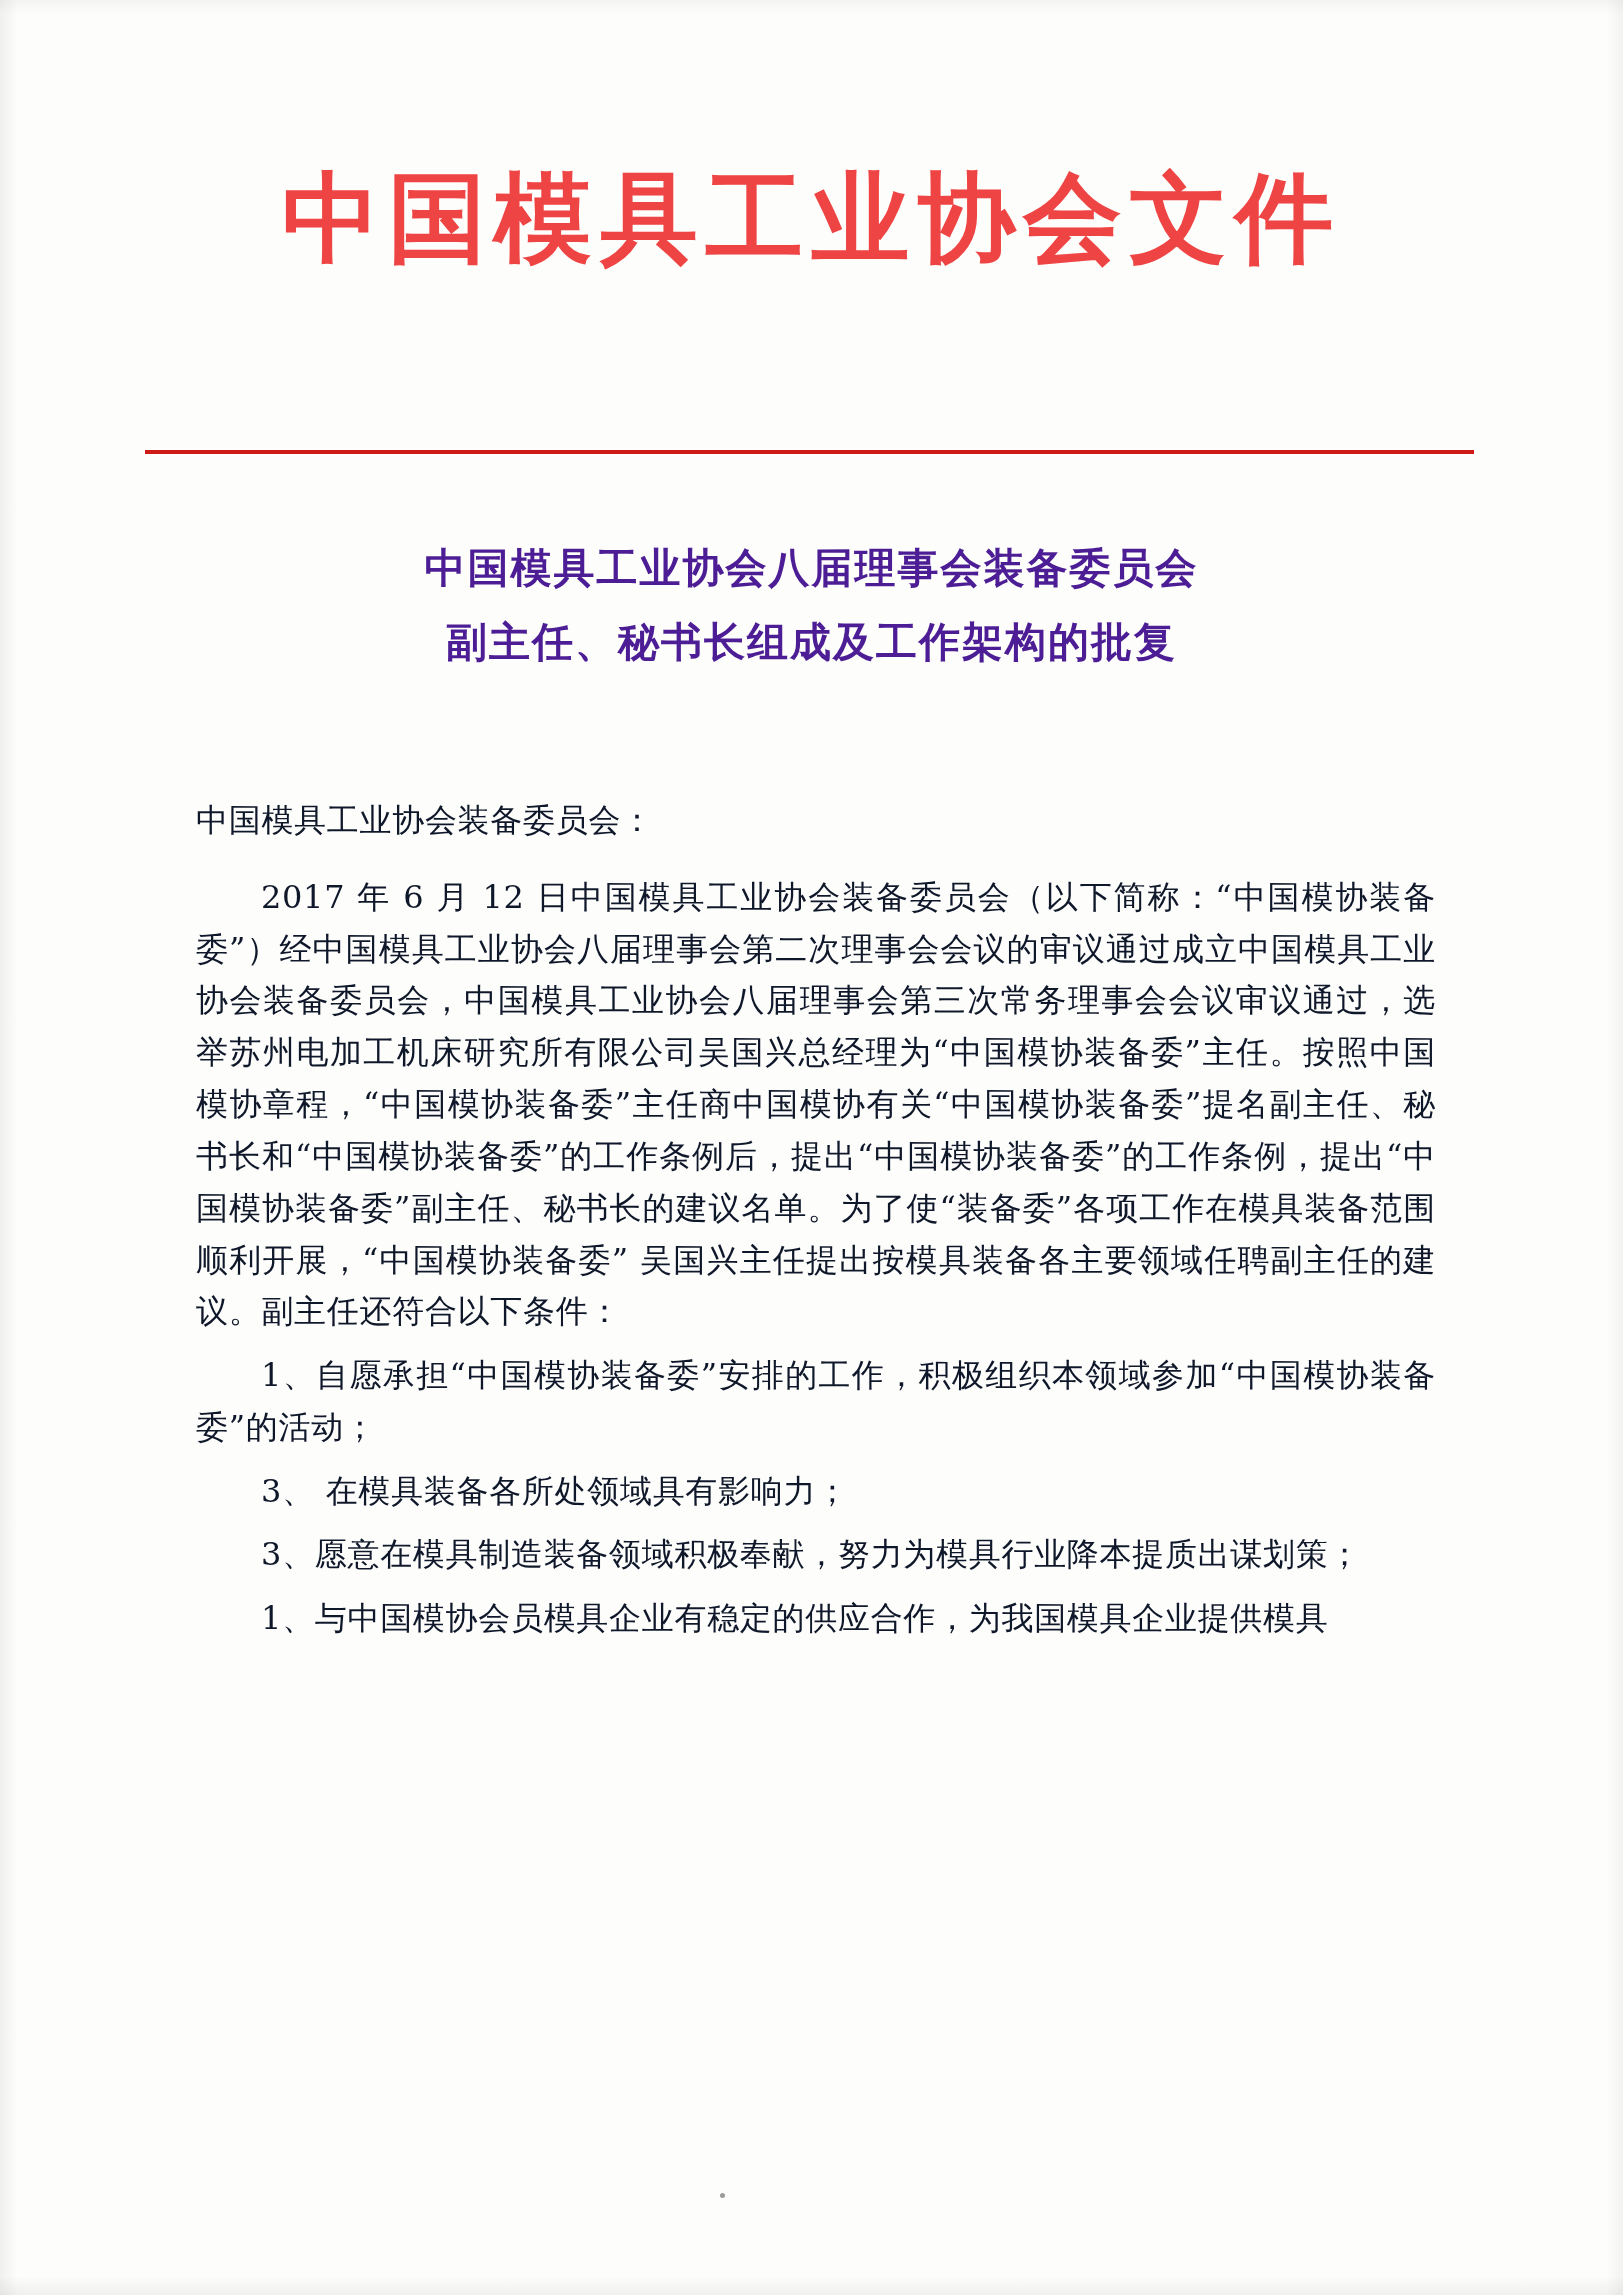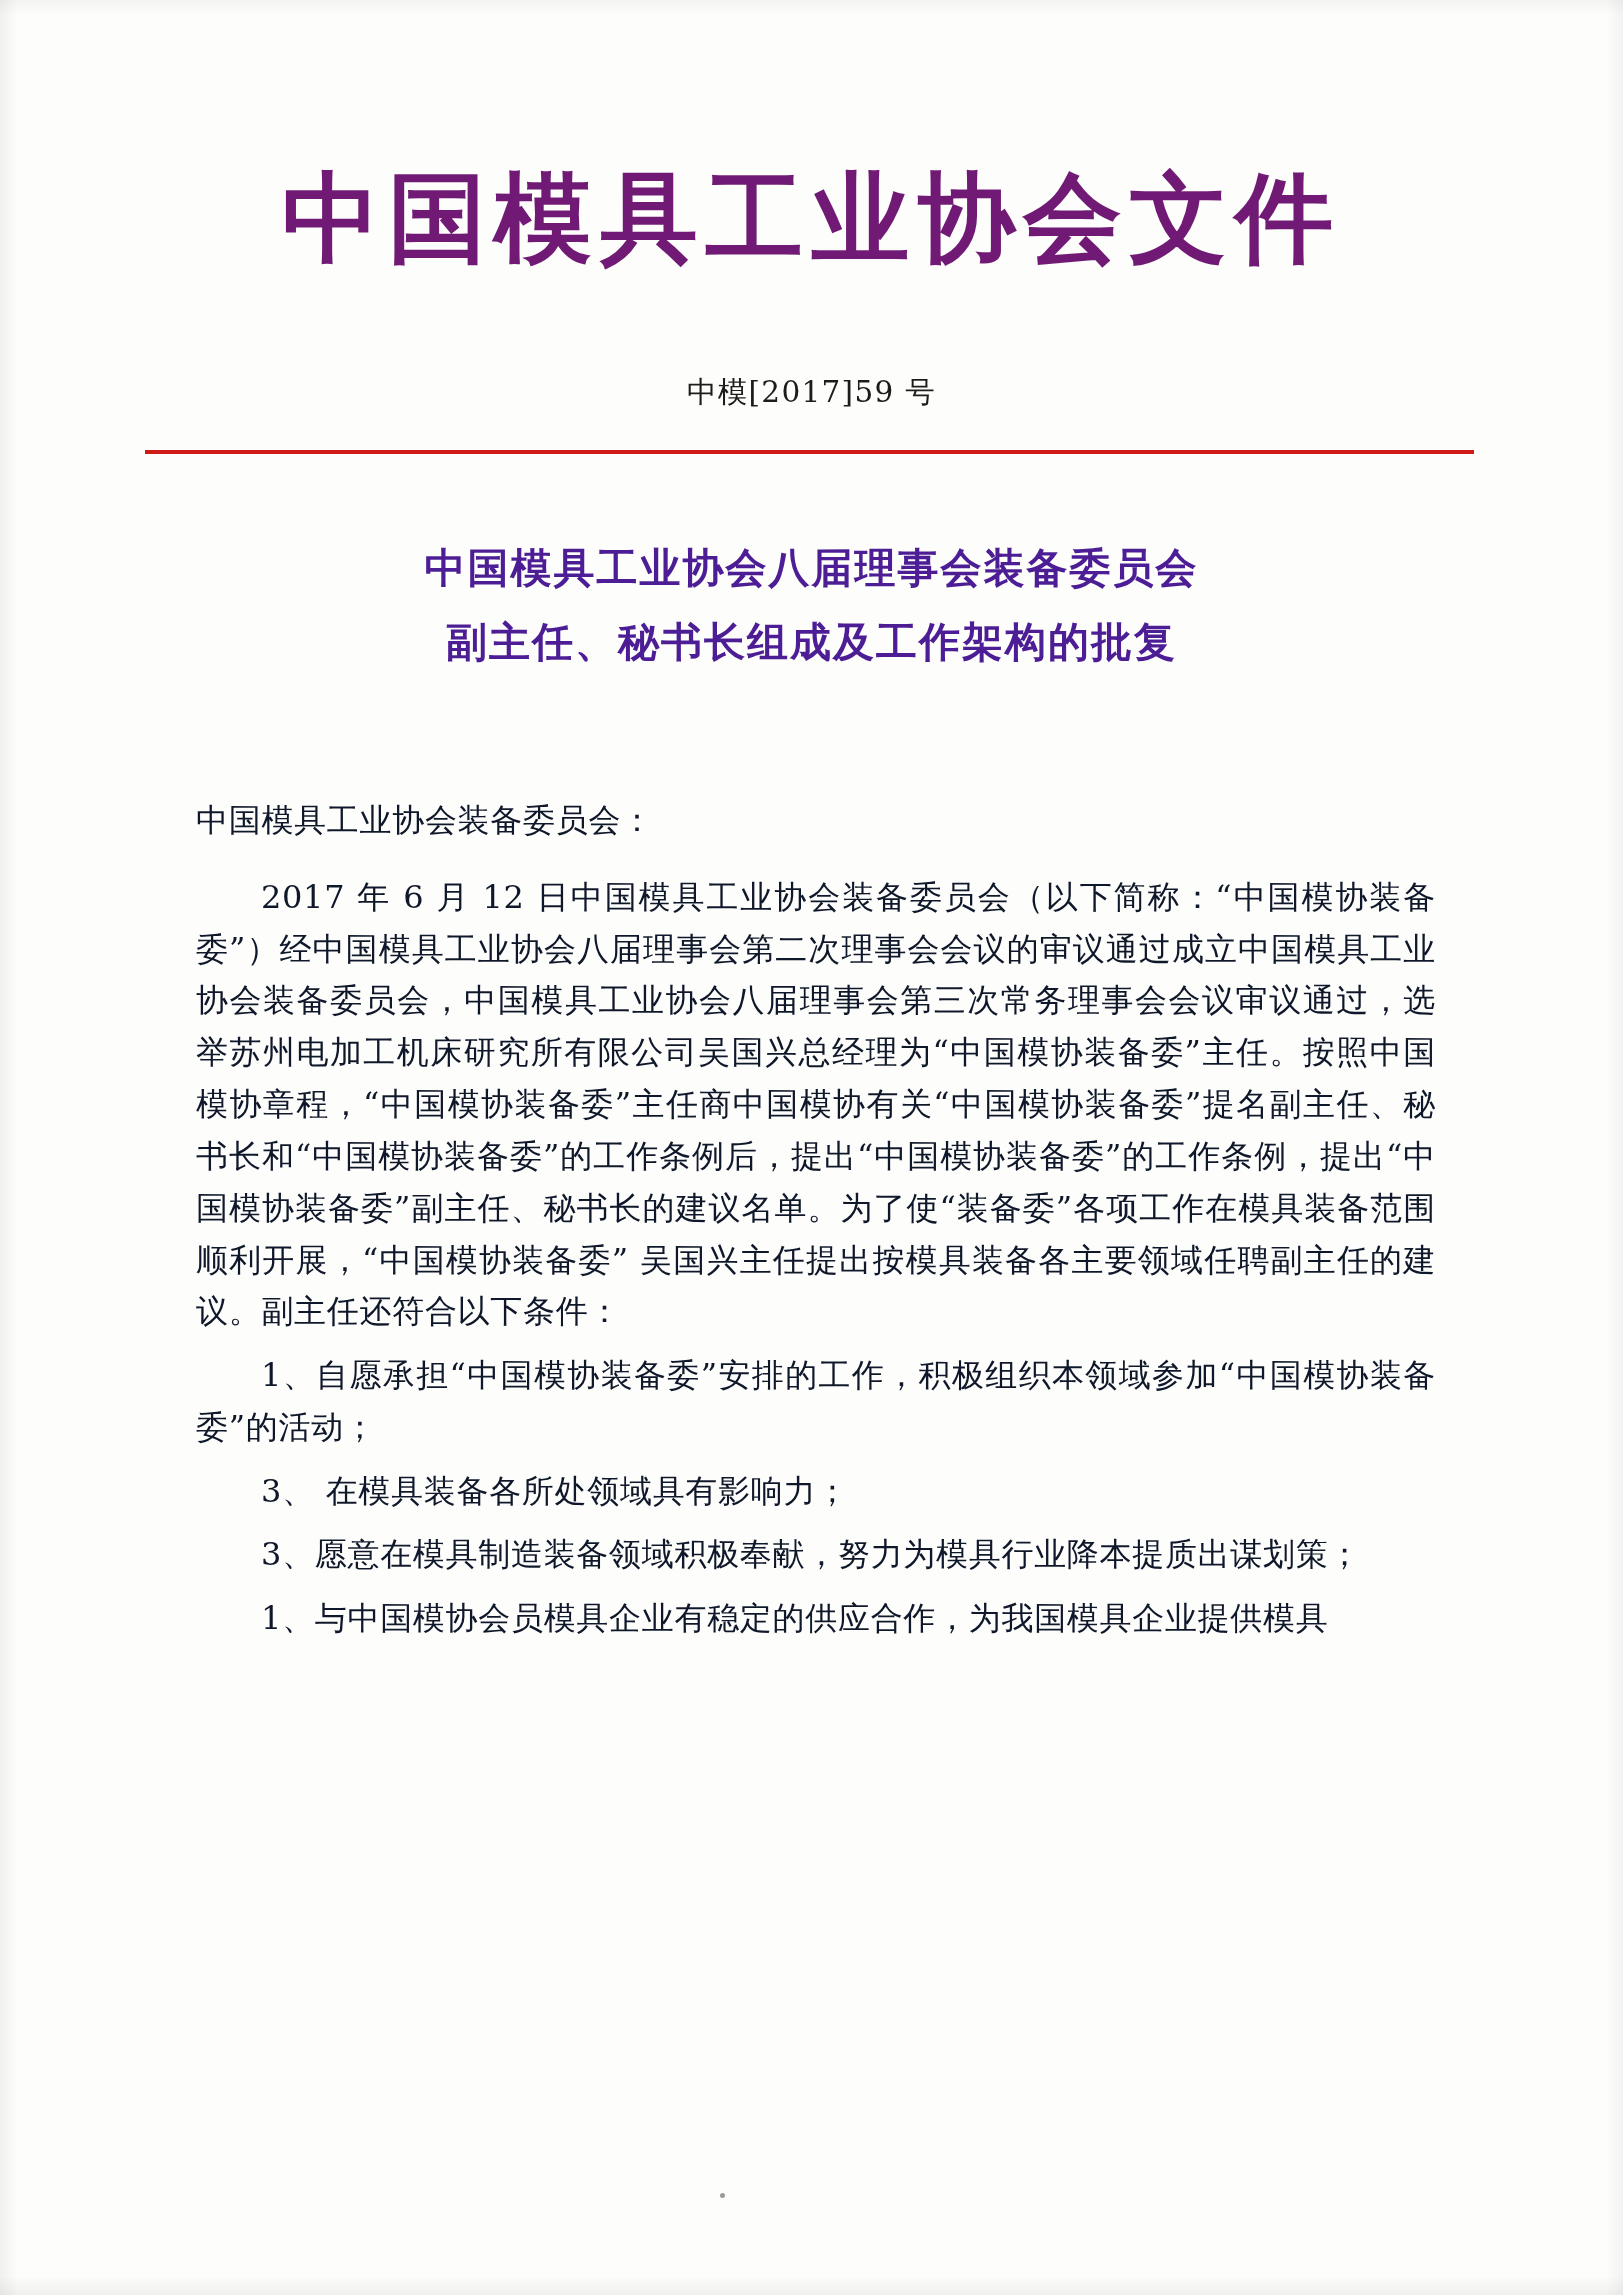--- a/index.html
+++ b/index.html
@@ -33,21 +33,21 @@
       linear-gradient(to top, rgba(0,0,0,0.05) 0px, rgba(0,0,0,0.0) 19.6px);
     pointer-events: none;
   }
 
   .header-title {
     position: absolute;
     top: 164px;
     left: 0;
     width: 1623px;
     text-align: center;
-    color: #701a75;
+    color: #ef4444;
     font-family: "DejaVu Serif", "Liberation Serif", serif;
     font-weight: bold;
     font-size: 98px;
     letter-spacing: 7.9px;
     line-height: 1.1;
     white-space: nowrap;
   }
 
   .doc-number {
     position: absolute;
@@ -118,21 +118,20 @@
     border-radius: 50%;
   }
 </style>
 </head>
 <body>
 
 <div class="page">
 
   <div class="header-title">中国模具工业协会文件</div>
 
-  <div class="doc-number">中模[2017]59 号</div>
 
   <div class="red-rule"></div>
 
   <div class="doc-title">
     <div>中国模具工业协会八届理事会装备委员会</div>
     <div>副主任、秘书长组成及工作架构的批复</div>
   </div>
 
   <div class="body-block">
 

